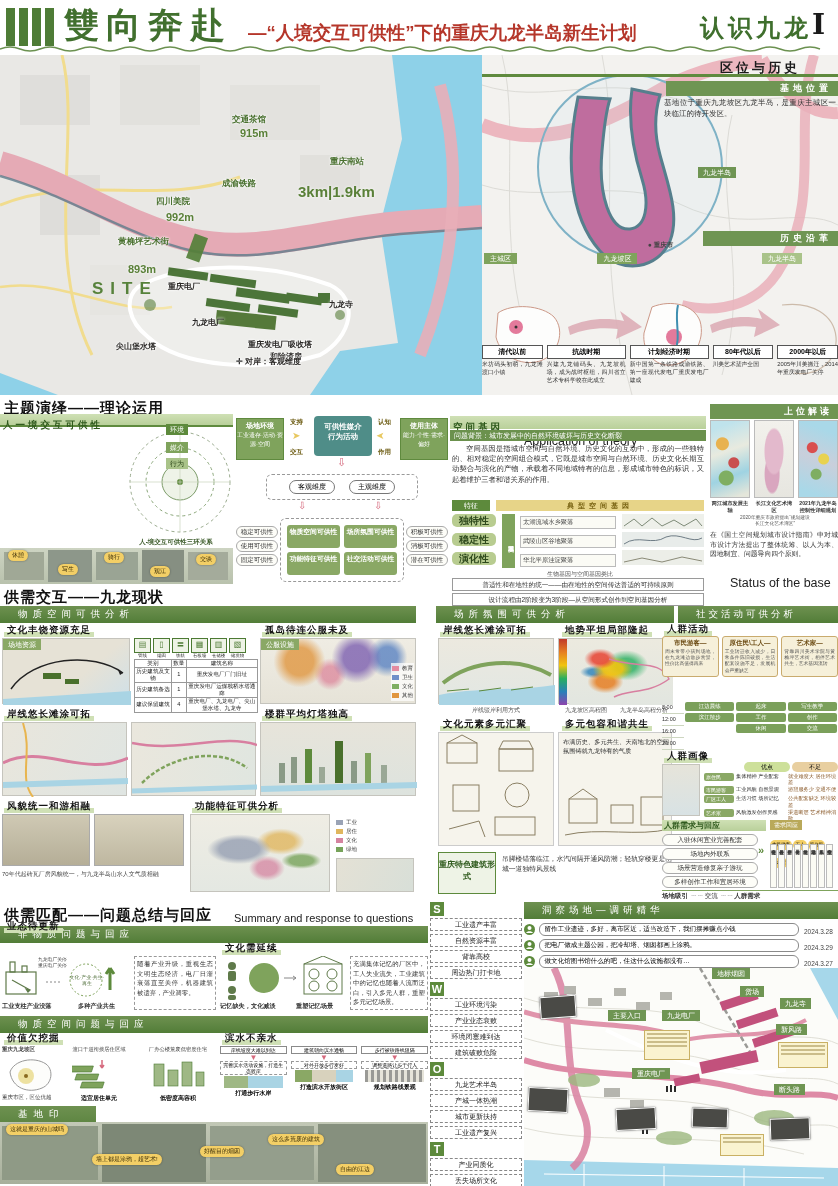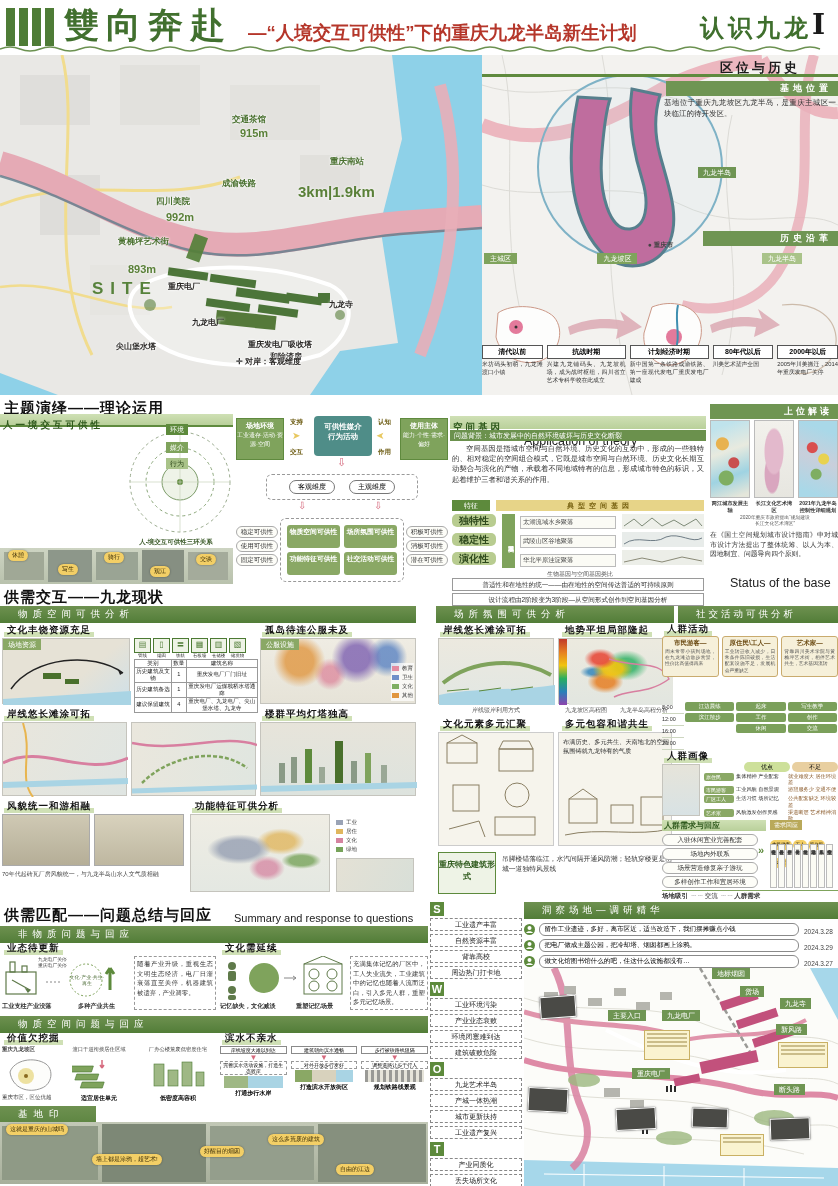--- a/index.html
+++ b/index.html
@@ -598,21 +598,21 @@
       <b data-name="attract-label">场地吸引</b> ┈┈
       <span data-name="exchange-label">交流</span> ┈┈
       <b data-name="need-label">人群需求</b>
     </div>
   </div>
   <div class="a" style="left:662px;top:900px;width:176px;" data-name="crowd-chip-row"><span class="chip-y" data-name="crowd-chip">市民游客</span><span class="chip-y" data-name="crowd-chip">互动</span><span class="chip-y" data-name="crowd-chip">厂区工人</span><span class="chip-y" data-name="crowd-chip">共享</span><span class="chip-y" data-name="crowd-chip">原住民</span><span class="chip-y" data-name="crowd-chip">多元</span><span class="chip-y" data-name="crowd-chip">艺术家</span></div>
 
   <div class="a sec-h" style="left:4px;top:906px;" data-name="section-match-heading">供需匹配——问题总结与回应</div>
   <div class="a" style="left:234px;top:912px;font-size:11px;color:#222;" data-name="section-match-heading-en">Summary and response to questions</div>
   <div class="a band" style="left:0;top:926px;width:428px;" data-name="nonmaterial-band">非物质问题与回应</div>
-  <span class="a ptitle" style="left:4px;top:942px;text-align:right;" data-name="panel-title-business">业态待更新</span>
+  <span class="a ptitle" style="left:4px;top:920px;text-align:right;" data-name="panel-title-business">业态待更新</span>
   <span class="a ptitle" style="left:222px;top:942px;" data-name="panel-title-culture-continue">文化需延续</span>
 
   <div class="a" style="left:2px;top:956px;width:214px;height:56px;" data-name="business-panel">
     <svg class="a" style="left:0;top:0;" width="128" height="44" data-name="business-sketch">
       <g stroke="#5f7a4a" fill="none" stroke-width="1.2">
         <rect x="4" y="16" width="30" height="22"></rect>
           <rect x="8" y="6" width="5" height="10"></rect>
           <rect x="20" y="10" width="5" height="6"></rect>
         <path d="M10,24 L28,34"></path>
           <path d="M28,34 l-4,-1 l2,3 z" fill="#5f7a4a"></path>

